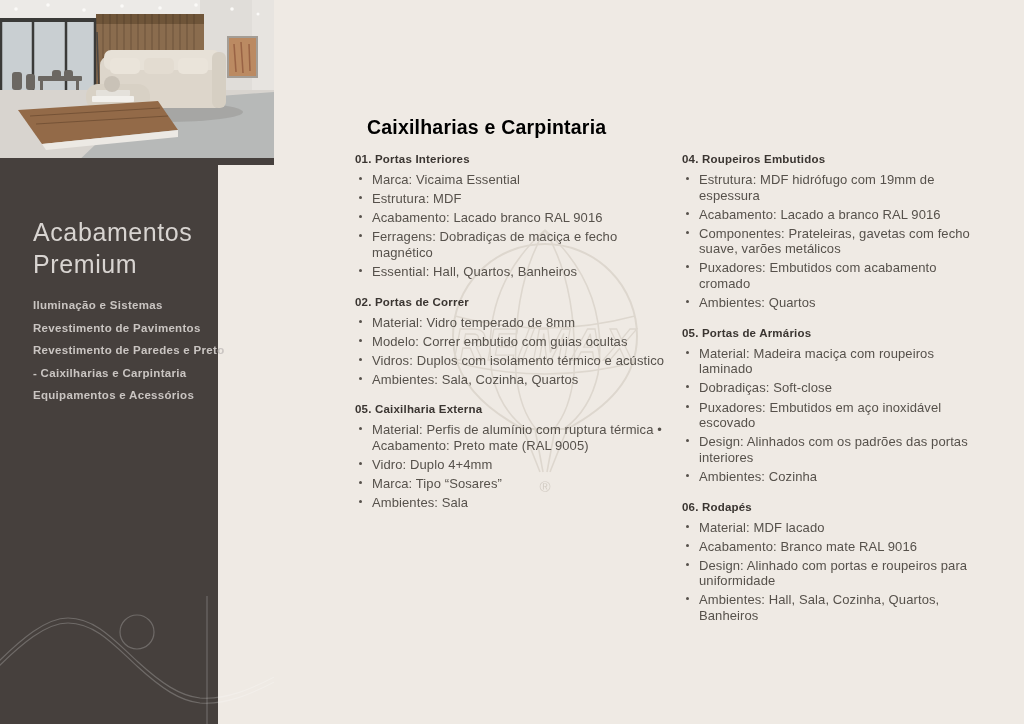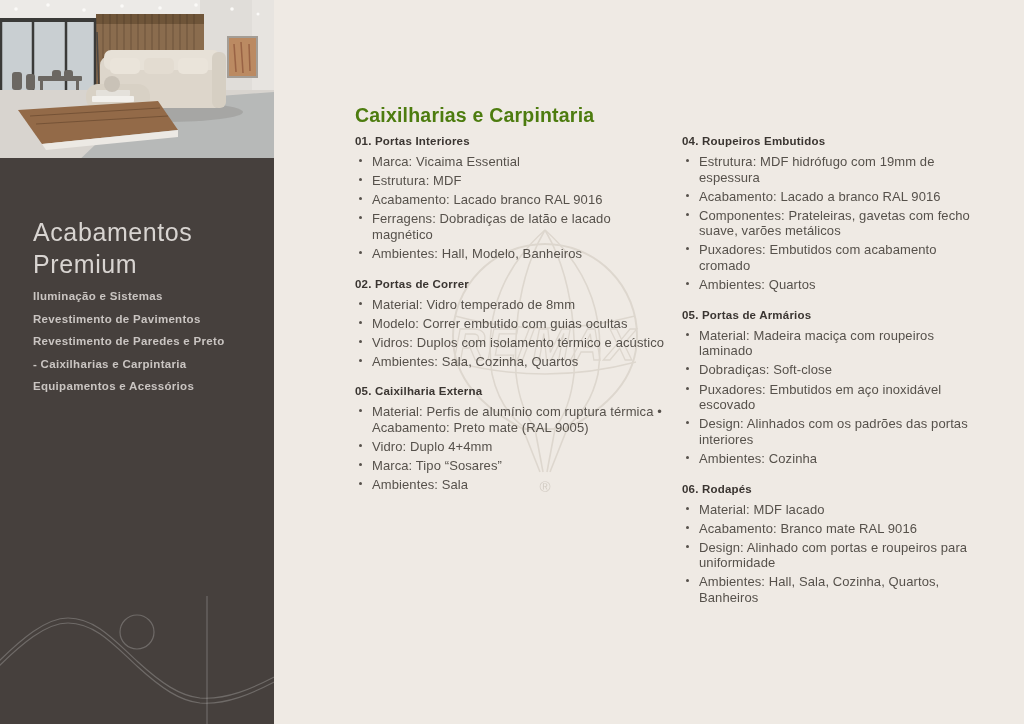--- a/index.html
+++ b/index.html
@@ -2,42 +2,42 @@
 <html><head>
 <meta charset="utf-8">
 <style>
   html,body{margin:0;padding:0;background:#888;}
   .page{
     position:relative;width:1024px;height:724px;overflow:hidden;
     background:#efeae4;font-family:"Liberation Sans",sans-serif;
     -webkit-font-smoothing:antialiased;
   }
   
-  .sidebar{position:absolute;left:0;top:0;width:274px;height:724px;background:#46403d;}
+  .sidebar{position:absolute;left:0;top:0;width:218px;height:724px;background:#46403d;}
   .photo{position:absolute;left:0;top:0;width:274px;height:165px;overflow:hidden;}
   .photo svg{display:block;}
   .side-title{
     position:absolute;left:33px;top:216px;width:215px;margin:0;
     font-size:25px;font-weight:400;line-height:1.28;letter-spacing:.6px;
     color:#d8d4d1;
   }
-  .menu{position:absolute;left:33px;top:291px;margin:0;padding:0;list-style:none;width:225px;}
+  .menu{position:absolute;left:33px;top:300px;margin:0;padding:0;list-style:none;width:225px;}
   .menu li{
     font-size:11.5px;font-weight:bold;color:#cac5c2;
     letter-spacing:.3px;margin-bottom:11px;line-height:1.0;cursor:default;
   }
   .deco{position:absolute;left:0;bottom:0;}
   
   .content{position:absolute;left:274px;top:0;width:750px;height:724px;}
   .watermark{position:absolute;left:146px;top:224px;opacity:.85;}
   .main-title{
-    position:absolute;left:81px;top:104px;margin:0;
-    font-size:19.5px;font-weight:bold;color:#4d7c0f;letter-spacing:.2px;
-  }
-  .cols{position:absolute;left:81px;top:135px;display:flex;}
+    position:absolute;left:81px;top:104px;margin:12px;
+    font-size:19.5px;font-weight:bold;color:#000000;letter-spacing:.2px;
+  }
+  .cols{position:absolute;left:81px;top:153px;display:flex;}
   .col{position:relative;}
   .col-0{width:312px;margin-right:15px;}
   .col-1{width:298px;}
   .spec-section{margin-bottom:16px;}
   .sec-heading{
     margin:0 0 7px 0;font-size:11.5px;font-weight:bold;color:#3a3531;letter-spacing:.2px;
   }
   .bullets{margin:0;padding:0;list-style:none;}
   .bullets li{
     position:relative;padding-left:17px;margin-bottom:3.5px;
@@ -203,22 +203,22 @@
     <h2 class="main-title">Caixilharias e Carpintaria</h2>
 
     <div class="cols">
       <div class="col col-0">
   <section class="spec-section">
     <h3 class="sec-heading"><span class="sec-num">01.</span> <span class="sec-title">Portas Interiores</span></h3>
     <ul class="bullets">
               <li>Marca: Vicaima Essential</li>
               <li>Estrutura: MDF</li>
               <li>Acabamento: Lacado branco RAL 9016</li>
-              <li>Ferragens: Dobradiças de latão e lacado magnético</li>
-              <li>Ambientes: Hall, Modelo, Banheiros</li>
+              <li>Ferragens: Dobradiças de maciça e fecho magnético</li>
+              <li>Essential: Hall, Quartos, Banheiros</li>
             </ul>
   </section>
 
   <section class="spec-section">
     <h3 class="sec-heading"><span class="sec-num">02.</span> <span class="sec-title">Portas de Correr</span></h3>
     <ul class="bullets">
               <li>Material: Vidro temperado de 8mm</li>
               <li>Modelo: Correr embutido com guias ocultas</li>
               <li>Vidros: Duplos com isolamento térmico e acústico</li>
               <li>Ambientes: Sala, Cozinha, Quartos</li>

